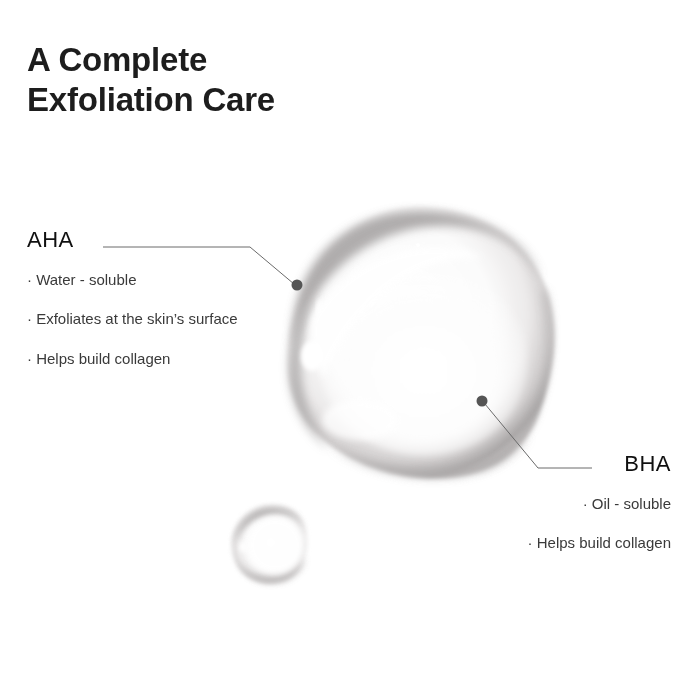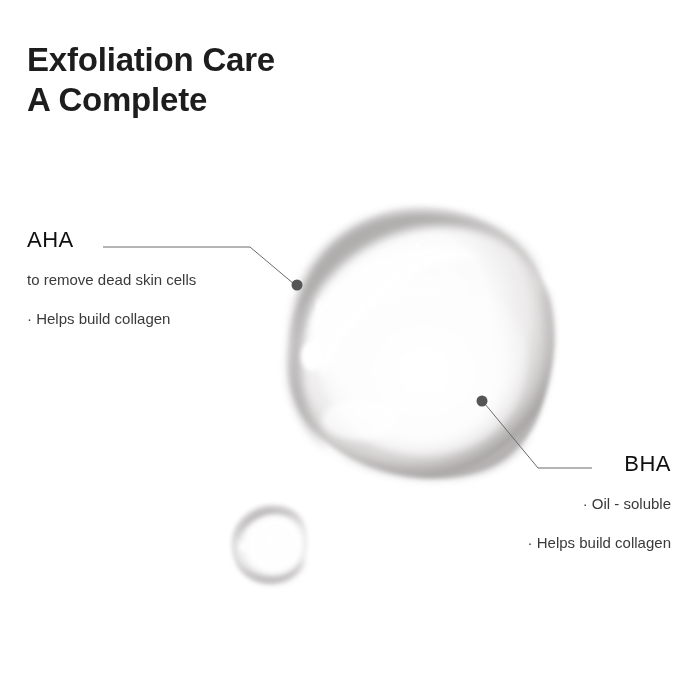--- a/index.html
+++ b/index.html
@@ -84,22 +84,22 @@
   }
   #aha-block .bullet-list { margin-top: 14px; }
   #bha-block .bullet-list { margin-top: 12px; }
 </style>
 </head>
 <body>
 
 <div id="page">
 
   <div id="title-block">
+    <div class="title-line">A Complete</div>
     <div class="title-line">Exfoliation Care</div>
-    <div class="title-line">A Complete</div>
   </div>
 
   <svg id="artwork" viewBox="0 0 679 679">
     <defs>
 
       <radialGradient id="bigRim" cx="44%" cy="40%" r="62%">
         <stop offset="0%" stop-color="#ffffff"></stop>
         <stop offset="52%" stop-color="#fbfbfb"></stop>
         <stop offset="74%" stop-color="#eceaea"></stop>
         <stop offset="88%" stop-color="#cfcccc"></stop>
@@ -224,21 +224,24 @@
     <g>
       <polyline points="485,404 538,468 592,468" fill="none" stroke="#6a6a6a" stroke-width="1"></polyline>
       <circle cx="482" cy="401" r="5.5" fill="#555555"></circle>
     </g>
   </svg>
 
   <div id="aha-block">
     <div class="heading">AHA</div>
     <ul class="bullet-list">
       <li class="bullet-item">
-        <span class="bullet-line">to remove dead skin cells</span>
+        <span class="bullet-line">· Water - soluble</span>
+      </li>
+      <li class="bullet-item">
+        <span class="bullet-line">· Exfoliates at the skin’s surface</span>
       </li>
       <li class="bullet-item">
         <span class="bullet-line">· Helps build collagen</span>
       </li>
     </ul>
   </div>
 
   <div id="bha-block">
     <div class="heading">BHA</div>
     <ul class="bullet-list">

